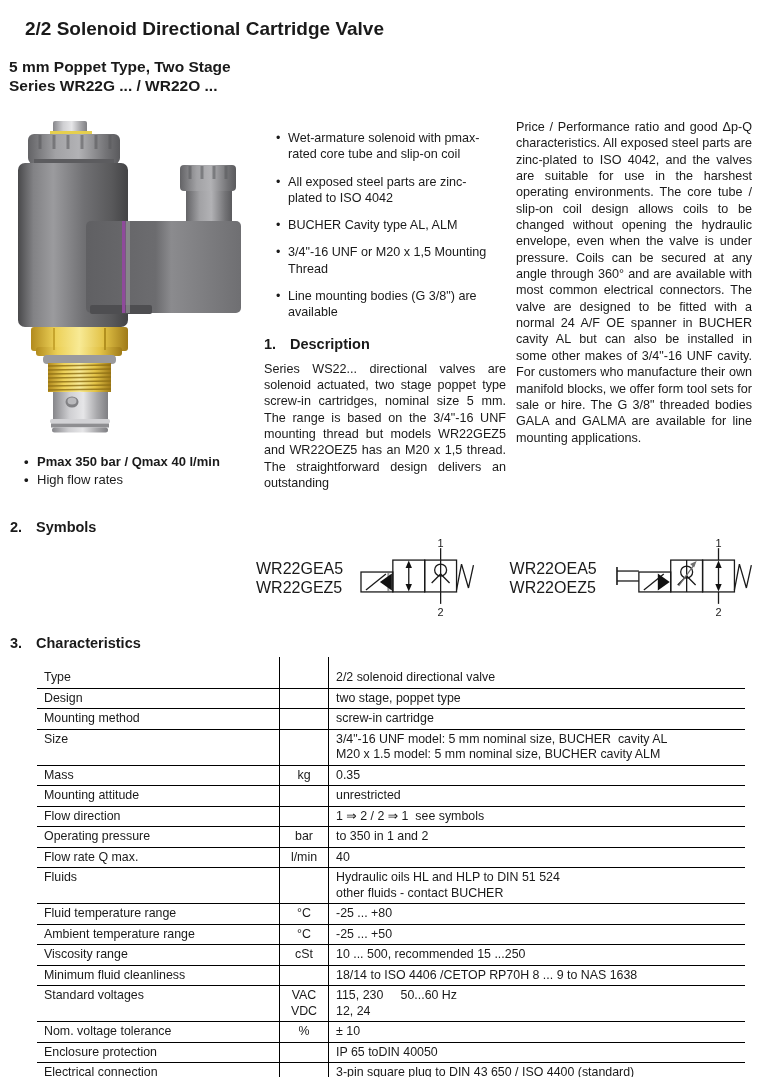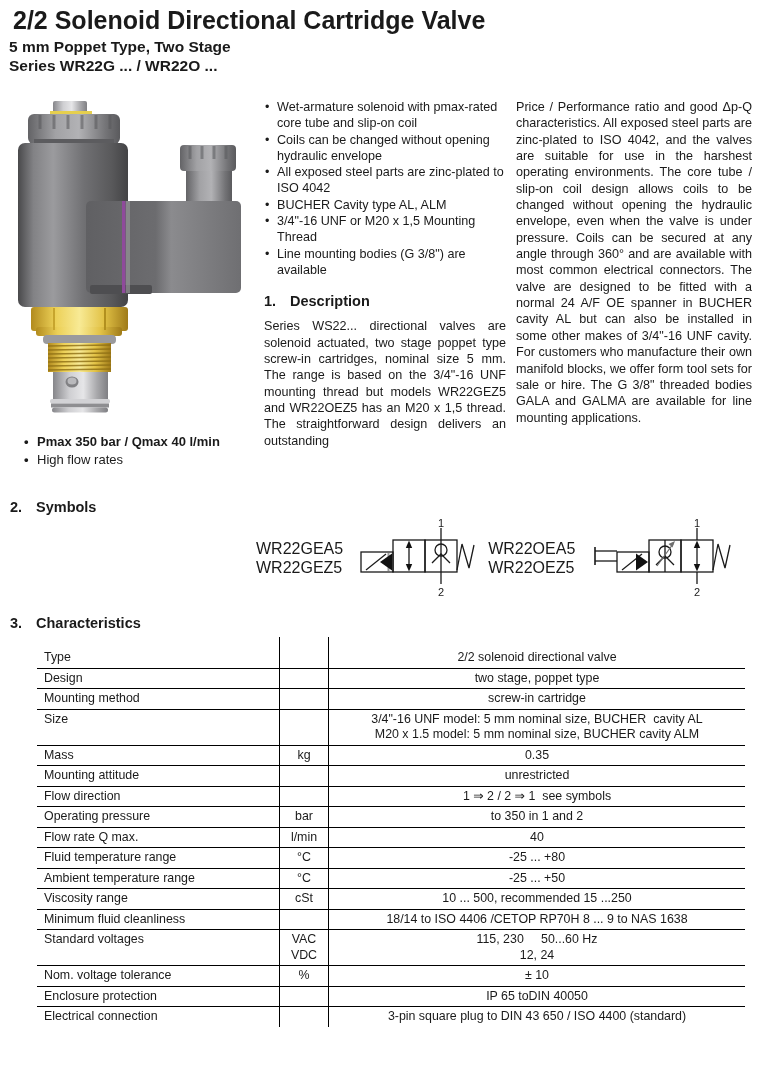--- a/index.html
+++ b/index.html
@@ -1,58 +1,58 @@
 <!DOCTYPE html>
 <html><head>
 <meta charset="utf-8">
 <style>
   html,body{margin:0;padding:0;background:#ffffff;}
   body{width:764px;height:1077px;overflow:hidden;font-family:"Liberation Sans",sans-serif;color:#1a1a1a;}
   .page{position:relative;width:764px;height:1077px;}
 
   
   .hdr{margin:8px 0 0 9px;}
-  .hdr h1{margin:4px;font-size:25px;line-height:25px;font-weight:bold;}
+  .hdr h1{margin:16px;font-size:19px;line-height:25px;font-weight:bold;}
   .hdr .sub{font-size:15.5px;font-weight:bold;line-height:19px;}
 
   
   .intro{display:flex;margin:24px 0 0 10px;}
   .col1{width:244px;flex:0 0 244px;}
   .col2{width:252px;flex:0 0 252px;padding-left:10px;box-sizing:border-box;}
   .col3{width:246px;flex:0 0 246px;padding-left:10px;box-sizing:border-box;}
 
   ul.blist{margin:0;padding:0;font-size:12.6px;line-height:16.3px;}
-  ul.blist li{list-style:none;position:relative;padding-left:13px;margin:0;}
+  ul.blist li{list-style:none;position:relative;padding-left:13px;margin:11px;}
   ul.blist li::before{content:"\2022";position:absolute;left:1px;}
   ul.caps{margin:14px 0 16px 14px;padding:0;font-size:13px;line-height:18px;}
   ul.caps li{list-style:none;position:relative;padding-left:13px;}
   ul.caps li::before{content:"\2022";position:absolute;left:0;font-weight:bold;}
   ul.caps li:first-child{font-weight:bold;}
 
   .sechead{font-size:14.5px;font-weight:bold;display:flex;}
   .sechead .num{width:26px;flex:0 0 26px;}
   .col2 .sechead{margin-top:15px;}
   p.just{margin:9px 0 0 0;font-size:12.6px;line-height:16.35px;text-align:justify;}
   .col3 p.just{margin-top:0;}
 
   
   .symbols{margin:14px 0 0 10px;}
   .symrow{display:flex;align-items:center;margin-top:2px;height:82px;}
   .symlabels{font-size:16px;line-height:19px;}
   .symlabels.first{margin-left:246px;}
-  .symlabels.second{margin-left:4px;}
+  .symlabels.second{margin-left:26px;}
   .symsvg{margin-left:16px;}
 
   
   .chars{margin:16px 0 0 10px;}
   table.char{border-collapse:collapse;table-layout:fixed;width:708px;margin:6px 0 0 27px;font-size:12.4px;}
   table.char td{padding:2px 7px;vertical-align:top;line-height:15.5px;}
   td.lbl{width:242px;}
   td.unit{width:48px;text-align:center;border-left:1.3px solid #000;border-right:1.3px solid #000;padding:2px 2px;}
-  td.val{text-align:center;}
+  td.val{text-align:left;}
   td.val div{white-space:pre-wrap;}
   tr.hl td{border-bottom:1.2px solid #000;}
   tr.spacer td{height:11px;padding:0;}
 
   svg text{font-family:"Liberation Sans",sans-serif;}
 </style>
 </head>
 <body>
 
 <div class="page">
@@ -161,21 +161,20 @@
       </svg>
       <ul class="caps">
         <li>Pmax 350 bar / Qmax 40 l/min</li>
         <li>High flow rates</li>
       </ul>
     </div>
 
     <div class="col2">
       <ul class="blist" id="features-list">
           <li>Wet-armature solenoid with pmax-rated core tube and slip-on coil</li>
-          <li>Coils can be changed without opening hydraulic envelope</li>
           <li>All exposed steel parts are zinc-plated to ISO 4042</li>
           <li>BUCHER Cavity type AL, ALM</li>
           <li>3/4"-16 UNF or M20 x 1,5 Mounting Thread</li>
           <li>Line mounting bodies (G 3/8") are available</li>
         </ul>
       <div class="sechead">
         <span class="num">1.</span>
         <span>Description</span>
       </div>
       <p class="just">Series WS22... directional valves are solenoid actuated, two stage poppet type screw-in cartridges, nominal size 5 mm. The range is based on the 3/4"-16 UNF mounting thread but models WR22GEZ5 and WR22OEZ5 has an M20 x 1,5 thread. The straightforward design delivers an outstanding</p>
@@ -323,20 +322,28 @@
           <tr class="hl">
             <td class="lbl">Flow rate Q max.</td>
             <td class="unit">
               <div>l/min</div>
             </td>
             <td class="val">
               <div>40</div>
             </td>
           </tr>
           <tr class="hl">
+            <td class="lbl">Fluids</td>
+            <td class="unit"></td>
+            <td class="val">
+              <div>Hydraulic oils HL and HLP to DIN 51 524</div>
+              <div>other fluids - contact BUCHER</div>
+            </td>
+          </tr>
+          <tr class="hl">
             <td class="lbl">Fluid temperature range</td>
             <td class="unit">
               <div>°C</div>
             </td>
             <td class="val">
               <div>-25 ... +80</div>
             </td>
           </tr>
           <tr class="hl">
             <td class="lbl">Ambient temperature range</td>

